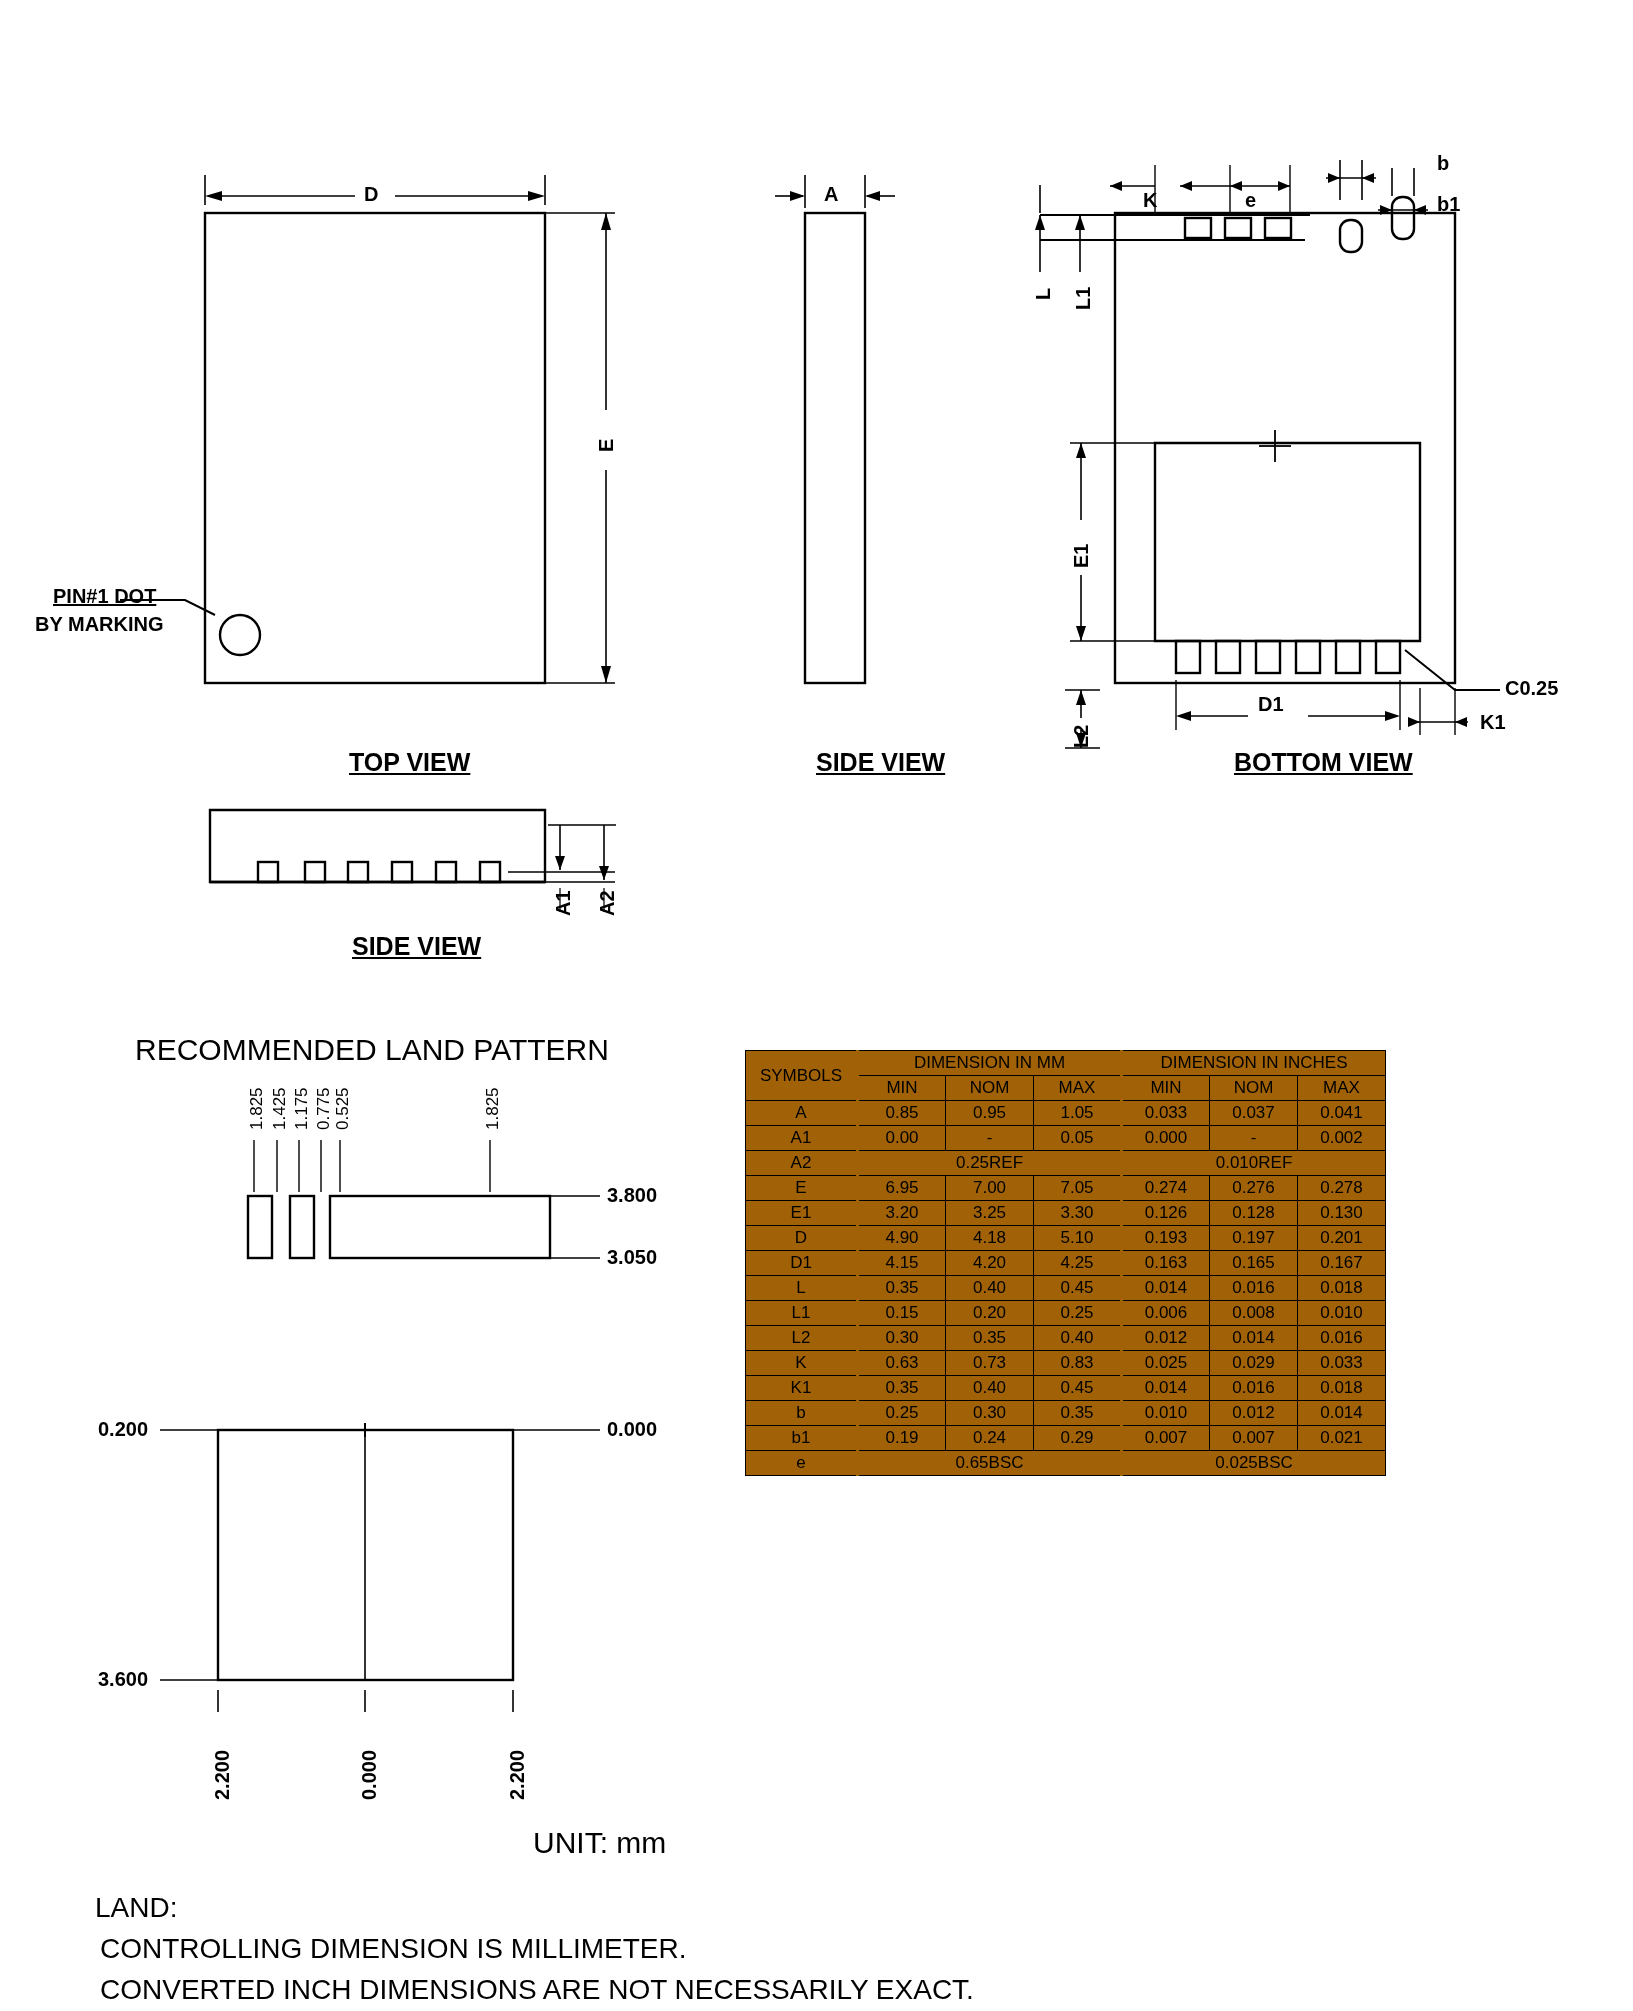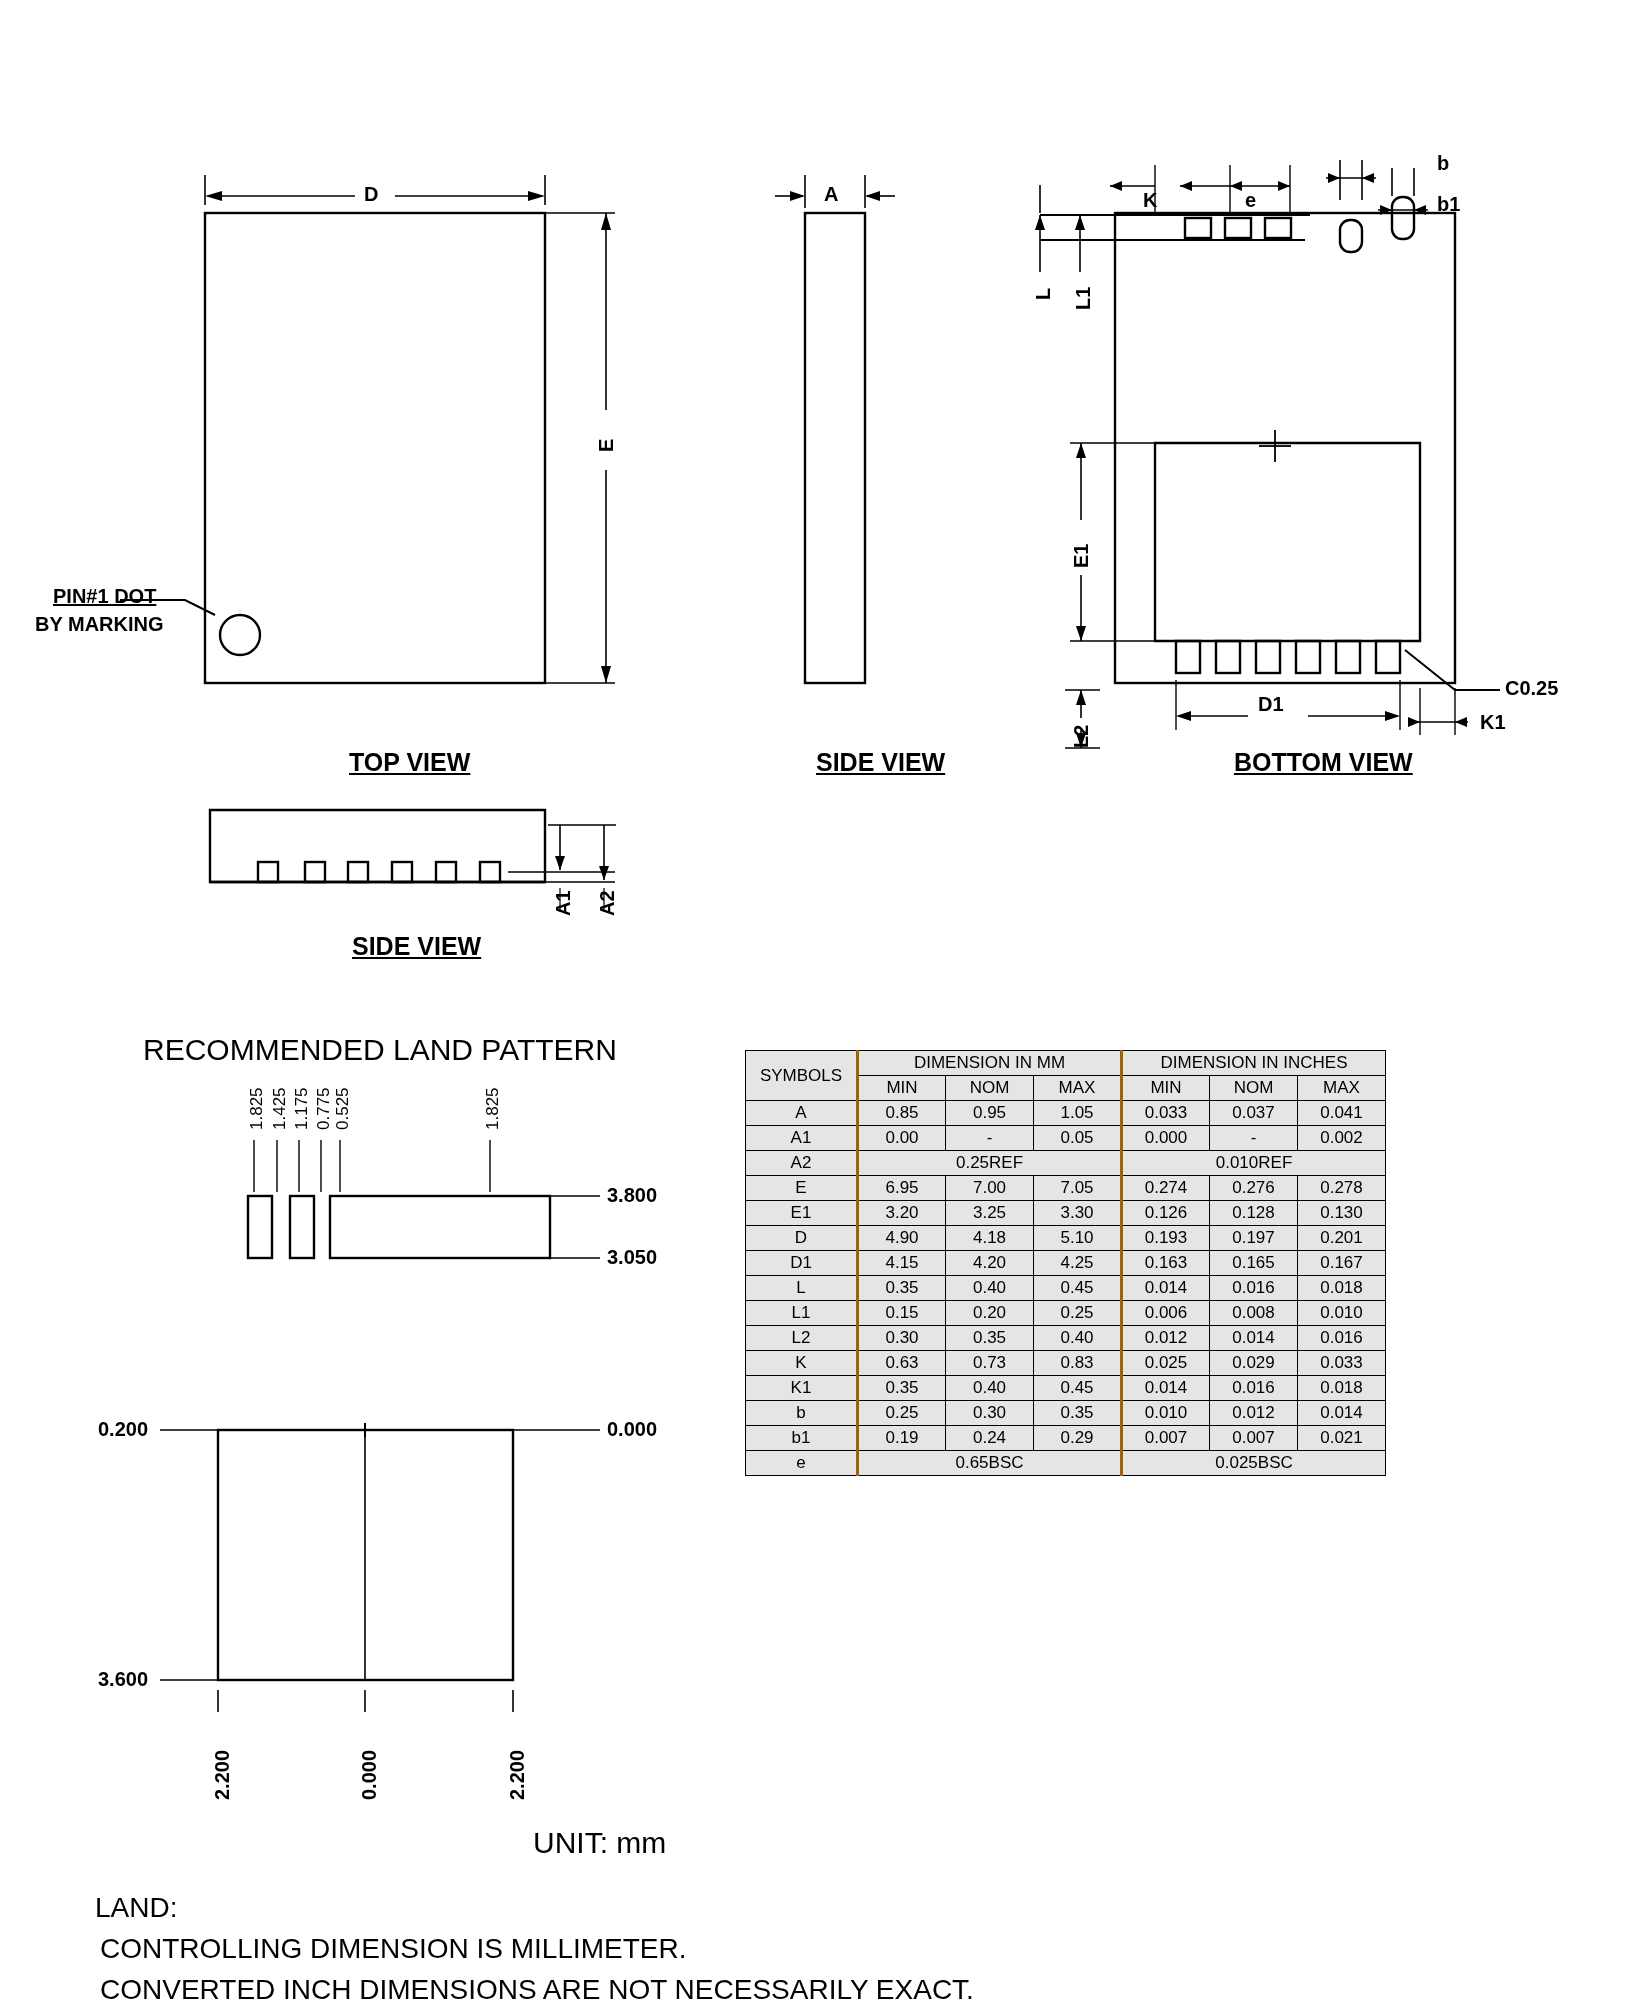--- a/index.html
+++ b/index.html
@@ -42,40 +42,39 @@
     text-decoration: underline;
     line-height: 1;
     margin-left: 44px;
   }
   .bigtitle {
     position: absolute;
     font-size: 30px;
     font-weight: normal;
     white-space: nowrap;
     line-height: 1;
-    margin-left: 8px;
   }
   .rot90 {
     transform: rotate(-90deg);
     transform-origin: left top;
   }
   .note {
     position: absolute;
     font-size: 28px;
     white-space: nowrap;
     line-height: 1.25;
   }
   
   .dimtable {
     position: absolute;
     left: 745px;
     top: 1050px;
     border-collapse: collapse;
     font-size: 17px;
-    background: #e5e5e5;
+    background: #a16207;
   }
   .dimtable td, .dimtable th {
     border: 1px solid #000;
     text-align: center;
     padding: 2px 4px;
     font-weight: normal;
     height: 22px;
     box-sizing: border-box;
   }
   .dimtable th {

